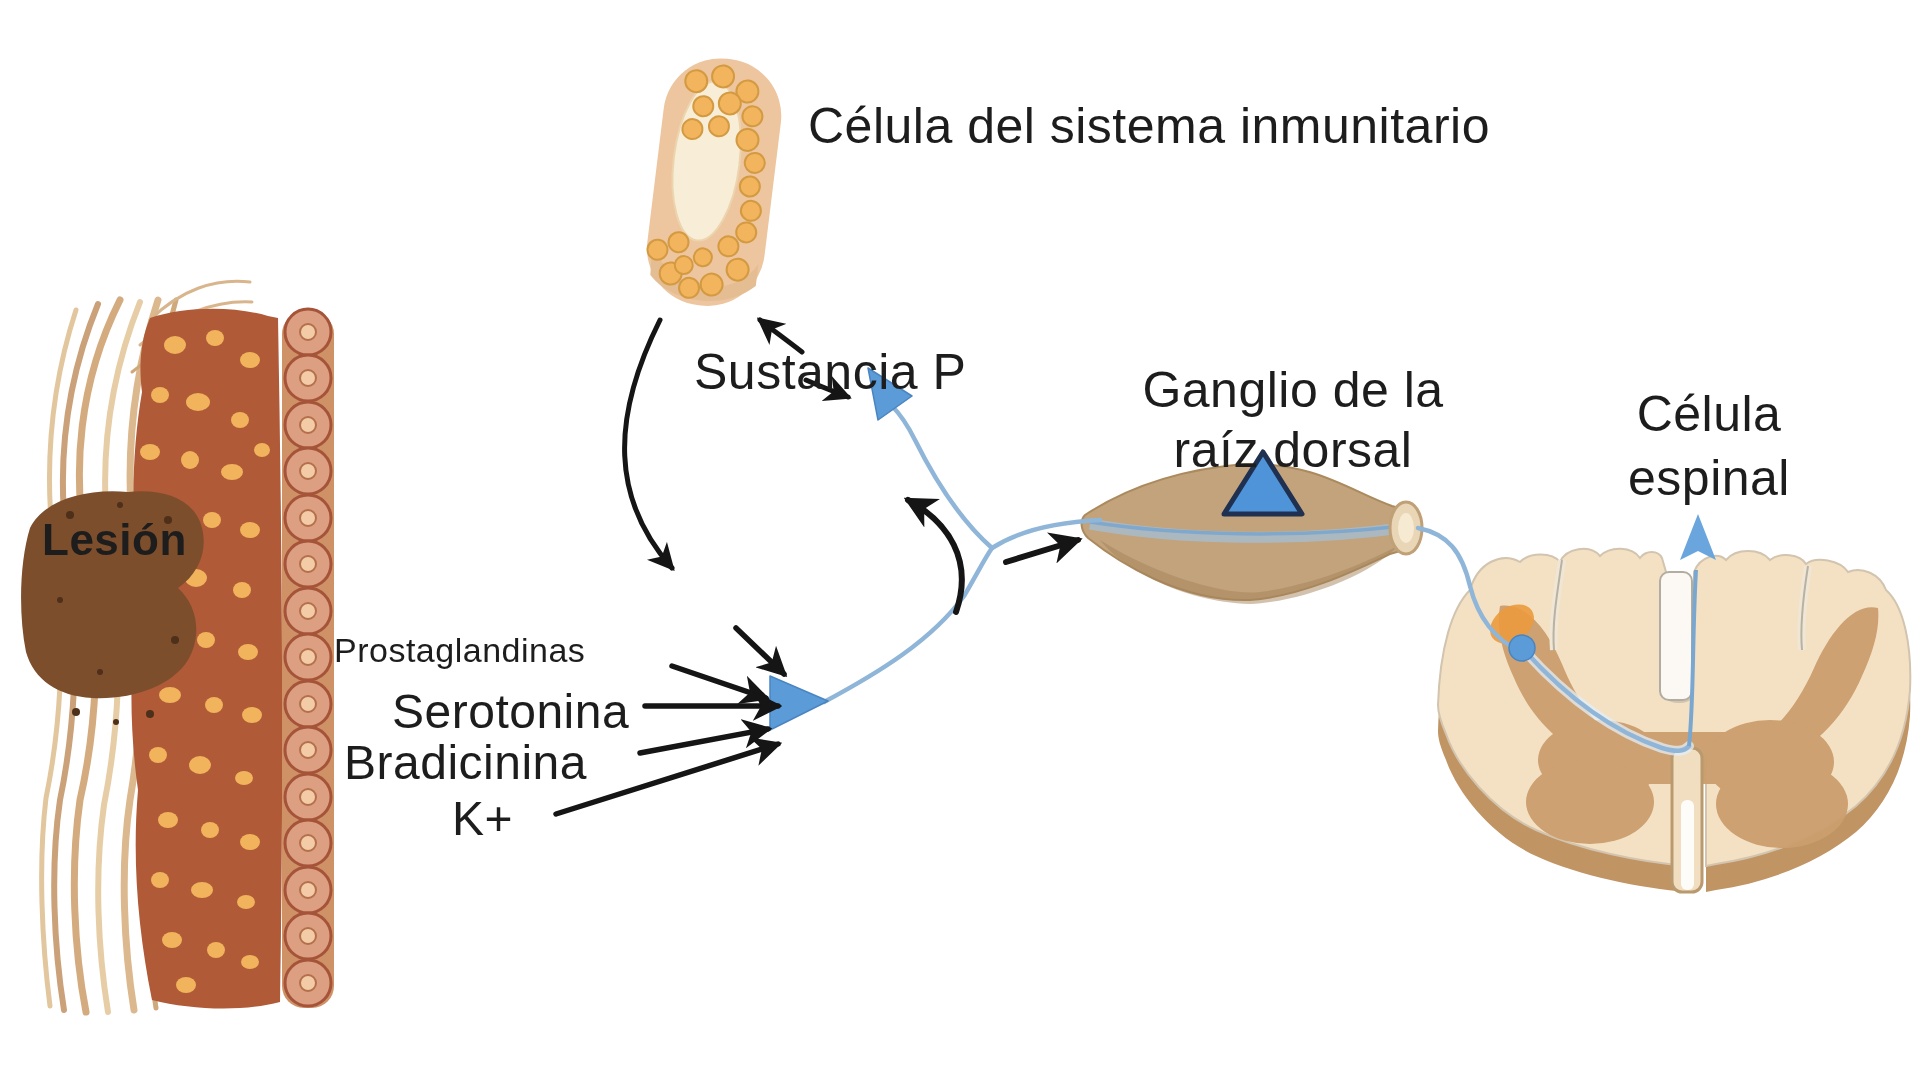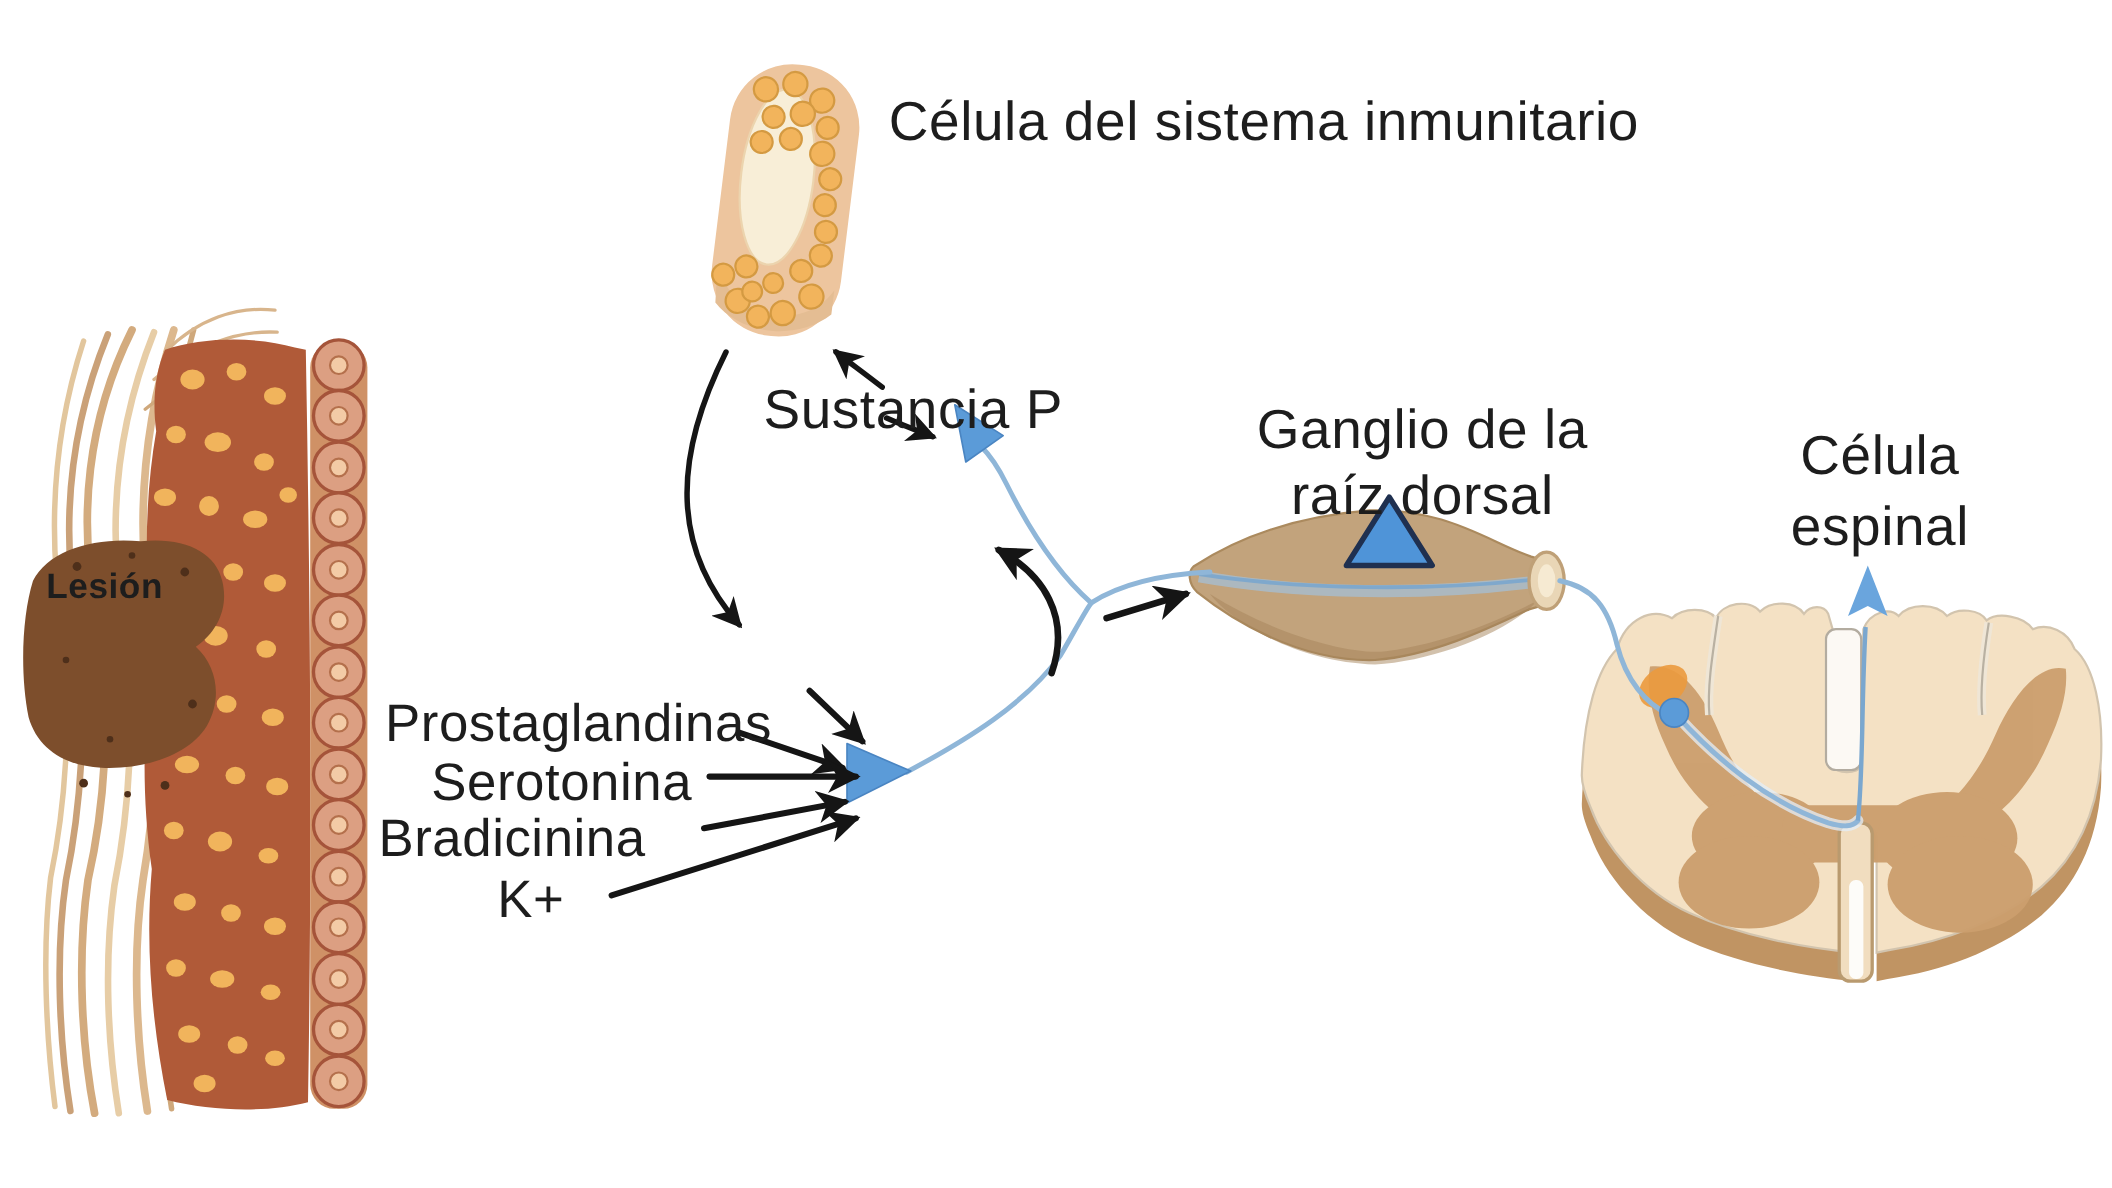--- a/index.html
+++ b/index.html
@@ -267,38 +267,38 @@
     <path class="karrow" d="M 956 612 C 974 560 948 522 908 500" stroke-width="6" marker-end="url(#ah)"></path>
     <path class="karrow" d="M 1006 562 L 1078 540" stroke-width="6" marker-end="url(#ah)"></path>
     <path class="karrow" d="M 736 628 L 784 674" stroke-width="5.5" marker-end="url(#ah)"></path>
     <path class="karrow" d="M 672 666 L 766 698" stroke-width="5.5" marker-end="url(#ah)"></path>
     <path class="karrow" d="M 645 706 L 778 706" stroke-width="5.5" marker-end="url(#ah)"></path>
     <path class="karrow" d="M 640 753 L 768 729" stroke-width="5.5" marker-end="url(#ah)"></path>
     <path class="karrow" d="M 556 814 L 778 744" stroke-width="5.5" marker-end="url(#ah)"></path>
   </g>
 </svg>
 
-<div class="lbl" style="left:808px;top:80px;">Célula del sistema inmunitario</div>
+<div class="lbl" style="left:808px;top:96px;">Célula del sistema inmunitario</div>
 
 <div class="lbl" style="left:694px;top:342px;">Sustancia P</div>
 
 <div class="lbl center" style="left:1108px;top:360px;width:370px;">
   <span style="display:block">Ganglio de la</span>
   <span style="display:block">raíz dorsal</span>
 </div>
 
 <div class="lbl center" style="left:1598px;top:382px;width:222px;line-height:1.28;">
   <span style="display:block">Célula</span>
   <span style="display:block">espinal</span>
 </div>
 
 
-<div class="lbl med" style="left:334px;top:630px;font-size:48px;margin-left:16px;">Prostaglandinas</div>
+<div class="lbl med" style="left:334px;top:630px;font-size:34px;">Prostaglandinas</div>
 
 <div class="lbl med" style="left:392px;top:683px;text-align:right;">Serotonina</div>
 
 <div class="lbl med" style="left:344px;top:734px;">Bradicinina</div>
 
 <div class="lbl med" style="left:452px;top:790px;">K+</div>
 
-<div class="lbl bold" style="left:42px;top:514px;font-size:32px;">Lesión</div>
+<div class="lbl bold" style="left:42px;top:514px;font-size:44px;">Lesión</div>
 
 </div>
 
 </body></html>

